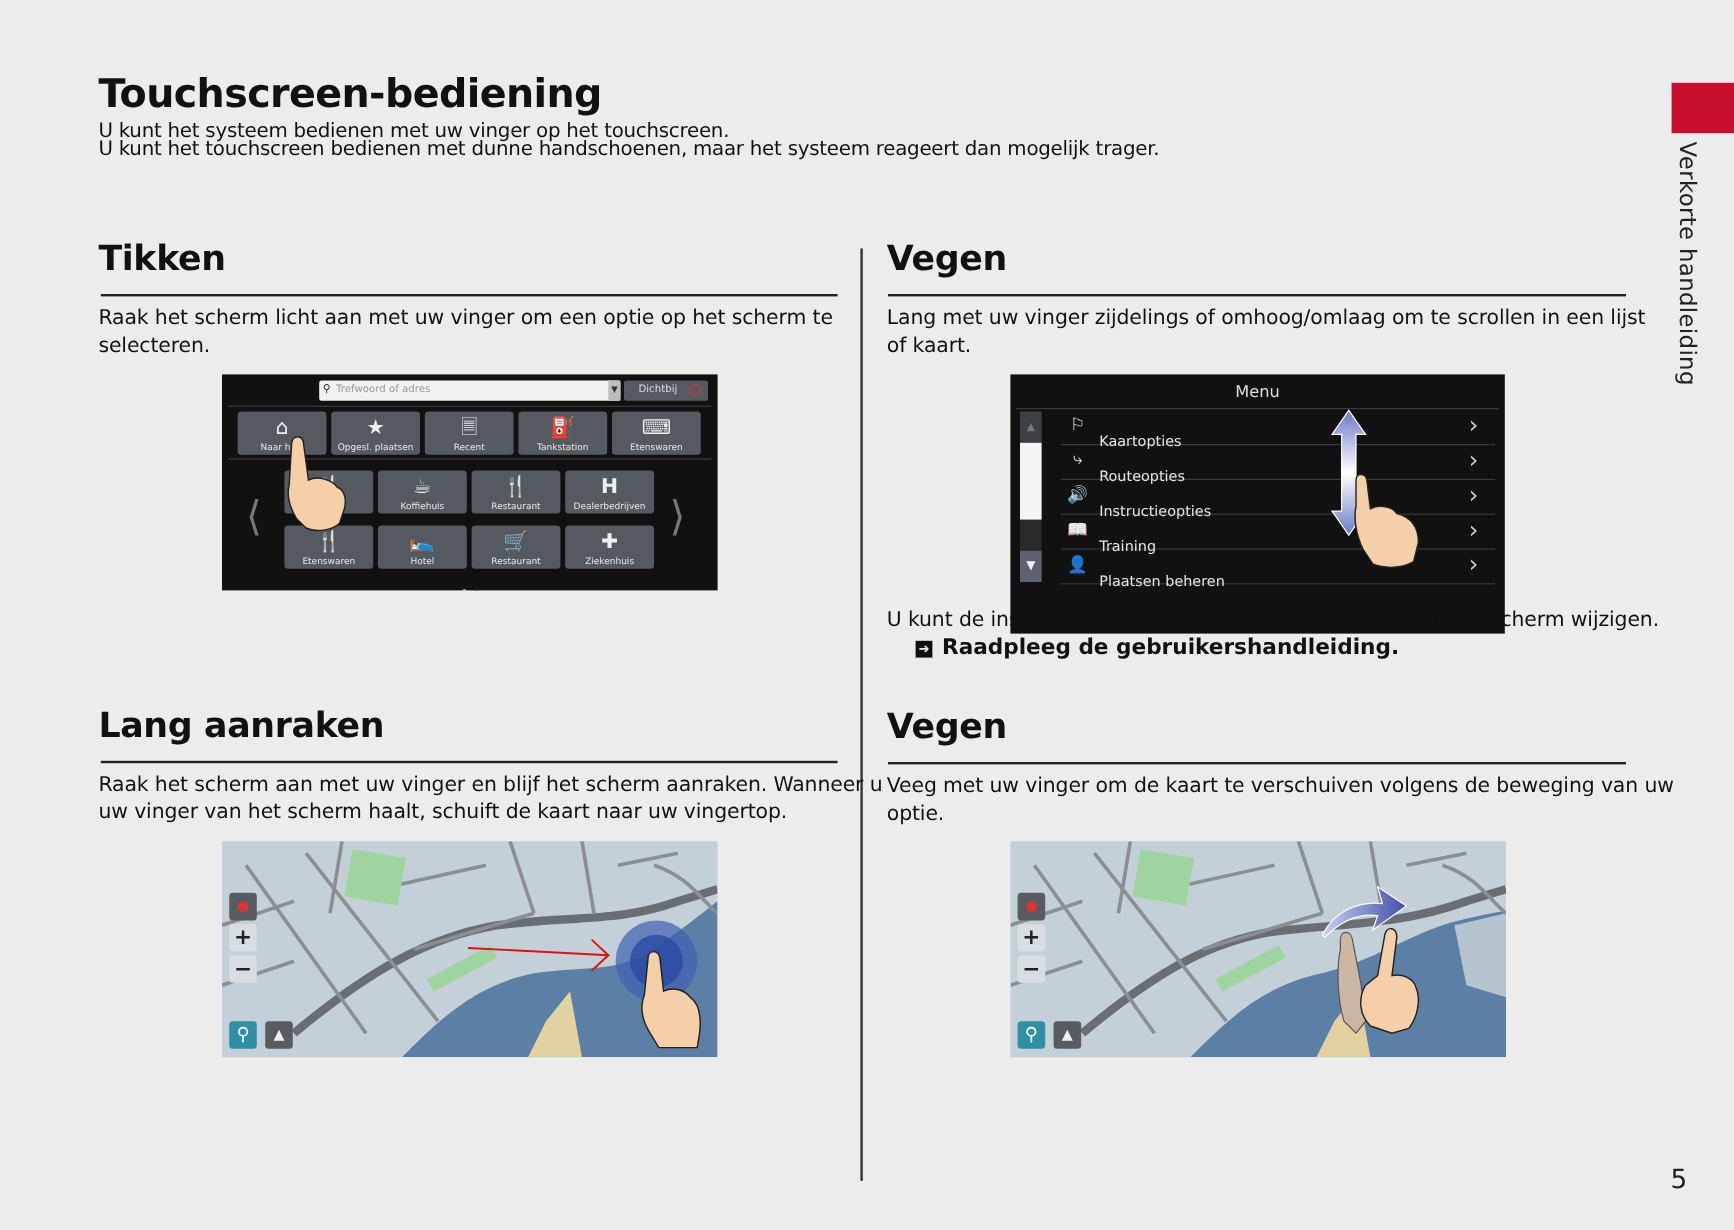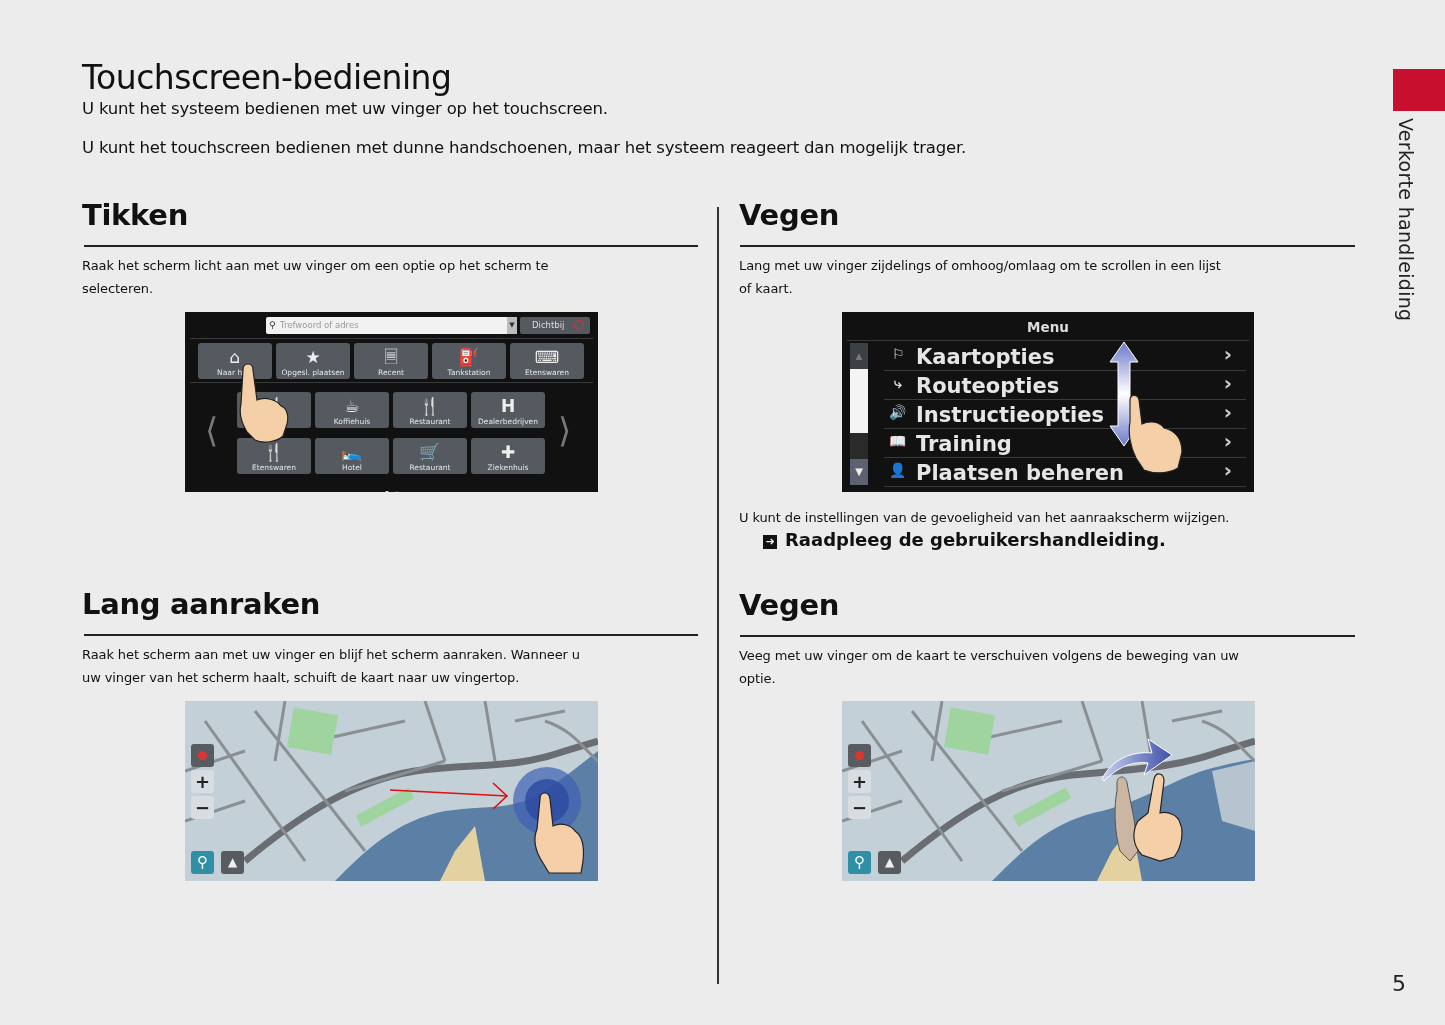--- a/index.html
+++ b/index.html
@@ -1,25 +1,25 @@
 <!DOCTYPE html>
 <html><head>
 <meta charset="utf-8">
 <style>
   html, body { margin:0; padding:0; }
   body {
     width:1445px; height:1025px; background:#ececec; position:relative; overflow:hidden;
     font-family:"DejaVu Sans", "Liberation Sans", sans-serif; color:#111;
   }
   .abs { position:absolute; }
-  .page-title { left:82px; top:58px; font-size:33px; font-weight:normal; letter-spacing:-0.5px; margin:0; }
+  .page-title { left:82px; top:58px; font-size:33px; font-weight:bold; letter-spacing:-0.5px; margin:0; }
   .intro { left:82px; font-size:16.5px; line-height:23px; letter-spacing:-0.2px; }
   .sec-h { font-size:29px; font-weight:bold; margin:0; letter-spacing:-0.3px; }
   .rule { height:1.5px; background:#222; }
-  .body { font-size:13px; line-height:23px; letter-spacing:-0.1px; }
+  .body { font-size:17px; line-height:23px; letter-spacing:-0.1px; }
   .vdiv { left:717px; top:207px; width:2px; height:777px; background:#333; }
   .tab-red { left:1393px; top:69px; width:52px; height:42px; background:#c8102e; }
   .tab-label { left:1395px; top:118px; writing-mode:vertical-rl; font-size:19px; color:#222; letter-spacing:0.3px; }
   .page-num { left:1392px; top:971px; font-size:22px; color:#222; }
 
   
   .scr { background:#111; overflow:hidden; }
   .tap-scr { left:185px; top:312px; width:413px; height:180px; }
   .searchbar { position:absolute; left:81px; top:5px; width:251px; height:17px; background:#f2f2f2; border-radius:2px; font-size:8.5px; color:#9a9a9a; line-height:17px; padding-left:14px; box-sizing:border-box; }
   .searchbar .mag { position:absolute; left:3px; top:0; color:#333; font-size:9px; }
@@ -28,30 +28,30 @@
   .nearby .alert { position:absolute; right:6px; top:3px; width:10px; height:10px; border:1.3px solid #d33; border-radius:50%; box-sizing:border-box; }
   .hline { position:absolute; left:5px; right:5px; height:1px; background:#3a3a3a; }
   .tile { position:absolute; background:#555a60; border-radius:3px; color:#e6e6e6; text-align:center; }
   .tile .ico { display:block; font-size:17px; line-height:22px; margin-top:3px; color:#eee; }
   .tile .lbl { display:block; font-size:7.5px; line-height:10px; white-space:nowrap; }
   .chev { position:absolute; color:#777; font-size:34px; font-weight:100; }
   .dots { position:absolute; left:197px; top:168px; }
   .dots span { display:inline-block; width:4px; height:4px; border-radius:50%; margin:0 3px; }
 
   
-  .menu-scr { left:842px; top:312px; width:412px; height:180px;font-weight:bold; }
+  .menu-scr { left:842px; top:312px; width:412px; height:216px; }
   .menu-title { position:absolute; left:0; right:0; top:7px; text-align:center; color:#ddd; font-size:13.5px; }
   .menu-top-line { position:absolute; left:5px; right:5px; top:28px; height:1px; background:#3a3a3a; }
   .scrollbar { position:absolute; left:8px; top:31px; width:18px; height:142px; background:#2a2a2a; border-radius:2px; }
   .scroll-up { position:absolute; left:0; top:0; width:18px; height:26px; background:#3c3f44; color:#777; font-size:9px; text-align:center; line-height:26px; }
   .scroll-thumb { position:absolute; left:0; top:26px; width:18px; height:64px; background:#f4f4f4; }
   .scroll-down { position:absolute; left:0; bottom:0; width:18px; height:26px; background:#5d6170; color:#eee; font-size:10px; text-align:center; line-height:26px; }
   .mrow { position:absolute; left:42px; width:362px; height:29px; border-bottom:1px solid #3a3a3a; color:#e6e6e6; }
   .mrow .mi { position:absolute; left:5px; top:5px; width:18px; font-size:14px; text-align:center; color:#ddd; }
-  .mrow .ml { position:absolute; left:32px; top:4px; font-size:21px; }
+  .mrow .ml { position:absolute; left:32px; top:20px; font-size:12px; }
   .mrow .mc { position:absolute; right:14px; top:1px; font-size:20px; color:#ccc; }
 
   
   .map { background:#c3d0d8; overflow:hidden; }
   .map1 { left:185px; top:701px; width:413px; height:180px; }
   .map2 { left:842px; top:701px; width:413px; height:180px; }
   .mapsvg { position:absolute; left:0; top:0; }
   .mbtn { position:absolute; width:23px; height:23px; border-radius:3px; text-align:center; line-height:23px; font-size:18px; font-weight:bold; }
   .compass { background:#585c61; }
   .compass i { display:block; width:9px; height:9px; margin:7px auto; background:#d33; border-radius:50%; }
@@ -59,21 +59,21 @@
   .searchbtn { background:#2f8fa5; color:#fff; font-size:15px; }
   .navbtn { background:#585c61; color:#eee; font-size:12px; }
   .xref { font-size:18px; font-weight:bold; }
   .xref .arr { display:inline-block; width:14px; height:14px; background:#111; color:#ececec; font-size:11px; line-height:14px; text-align:center; margin-right:8px; vertical-align:1px; }
 </style>
 </head>
 <body>
 
 <h1 class="abs page-title">Touchscreen-bediening</h1>
 <div class="abs intro" style="top:97px">U kunt het systeem bedienen met uw vinger op het touchscreen.</div>
-<div class="abs intro" style="top:136px">U kunt het touchscreen bedienen met dunne handschoenen, maar het systeem reageert dan mogelijk trager.</div>
+<div class="abs intro" style="top:112px">U kunt het touchscreen bedienen met dunne handschoenen, maar het systeem reageert dan mogelijk trager.</div>
 
 <div class="abs tab-red"></div>
 <div class="abs tab-label">Verkorte handleiding</div>
 
 <div class="abs vdiv"></div>
 
 <h2 class="abs sec-h" style="left:82px;top:198px">Tikken</h2>
 <div class="abs rule" style="left:84px;top:245px;width:614px"></div>
 <div class="abs body" style="left:82px;top:254px">Raak het scherm licht aan met uw vinger om een optie op het scherm te</div>
 <div class="abs body" style="left:82px;top:277px">selecteren.</div>

